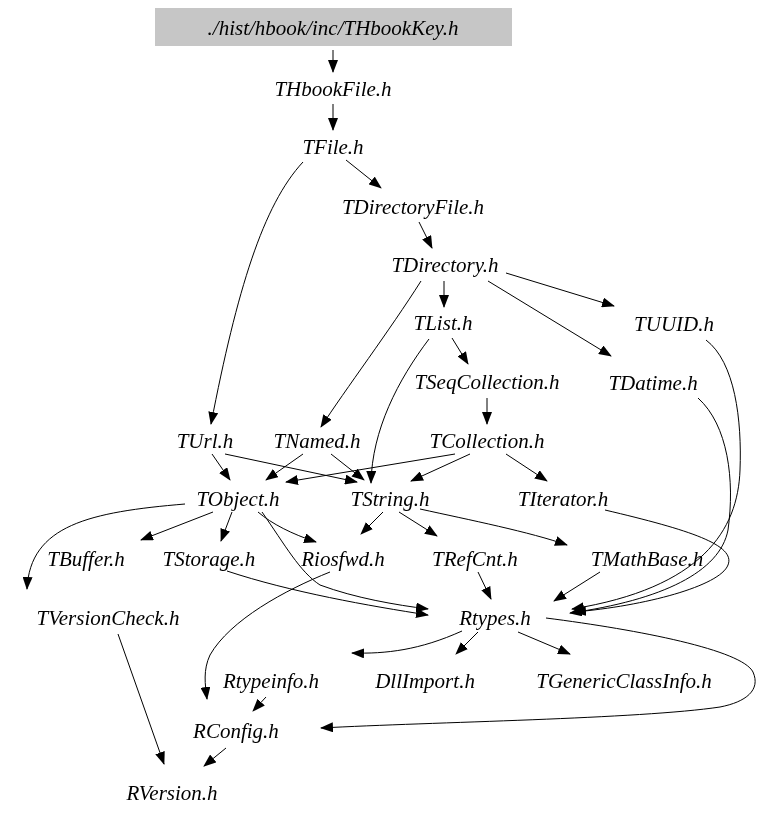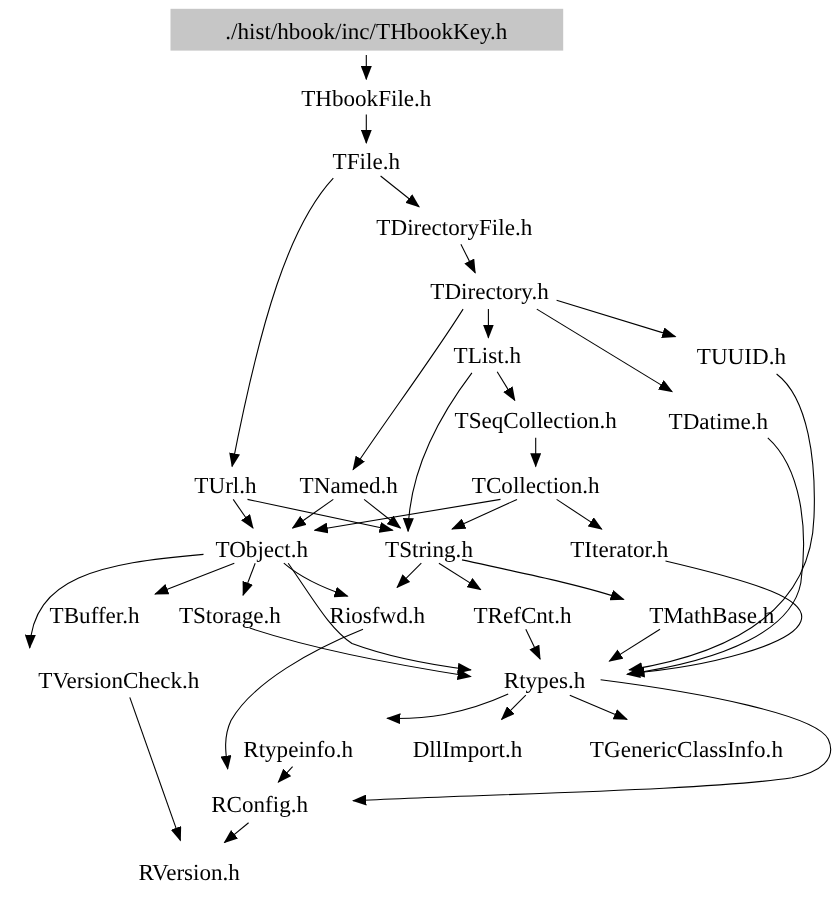--- a/index.html
+++ b/index.html
@@ -7,20 +7,21 @@
     padding: 0;
     background: #ffffff;
     width: 763px;
     height: 821px;
     overflow: hidden;
     font-family: "Liberation Serif", "DejaVu Serif", serif;
   }
   #graph-wrap {
     width: 763px;
     height: 614px;
+    font-style: italic;
   }
   svg text {
     font-family: "Liberation Serif", "DejaVu Serif", serif;
     font-size: 21px;
     fill: #000000;
   }
   svg path.edge {
     fill: none;
     stroke: #000000;
     stroke-width: 1;

